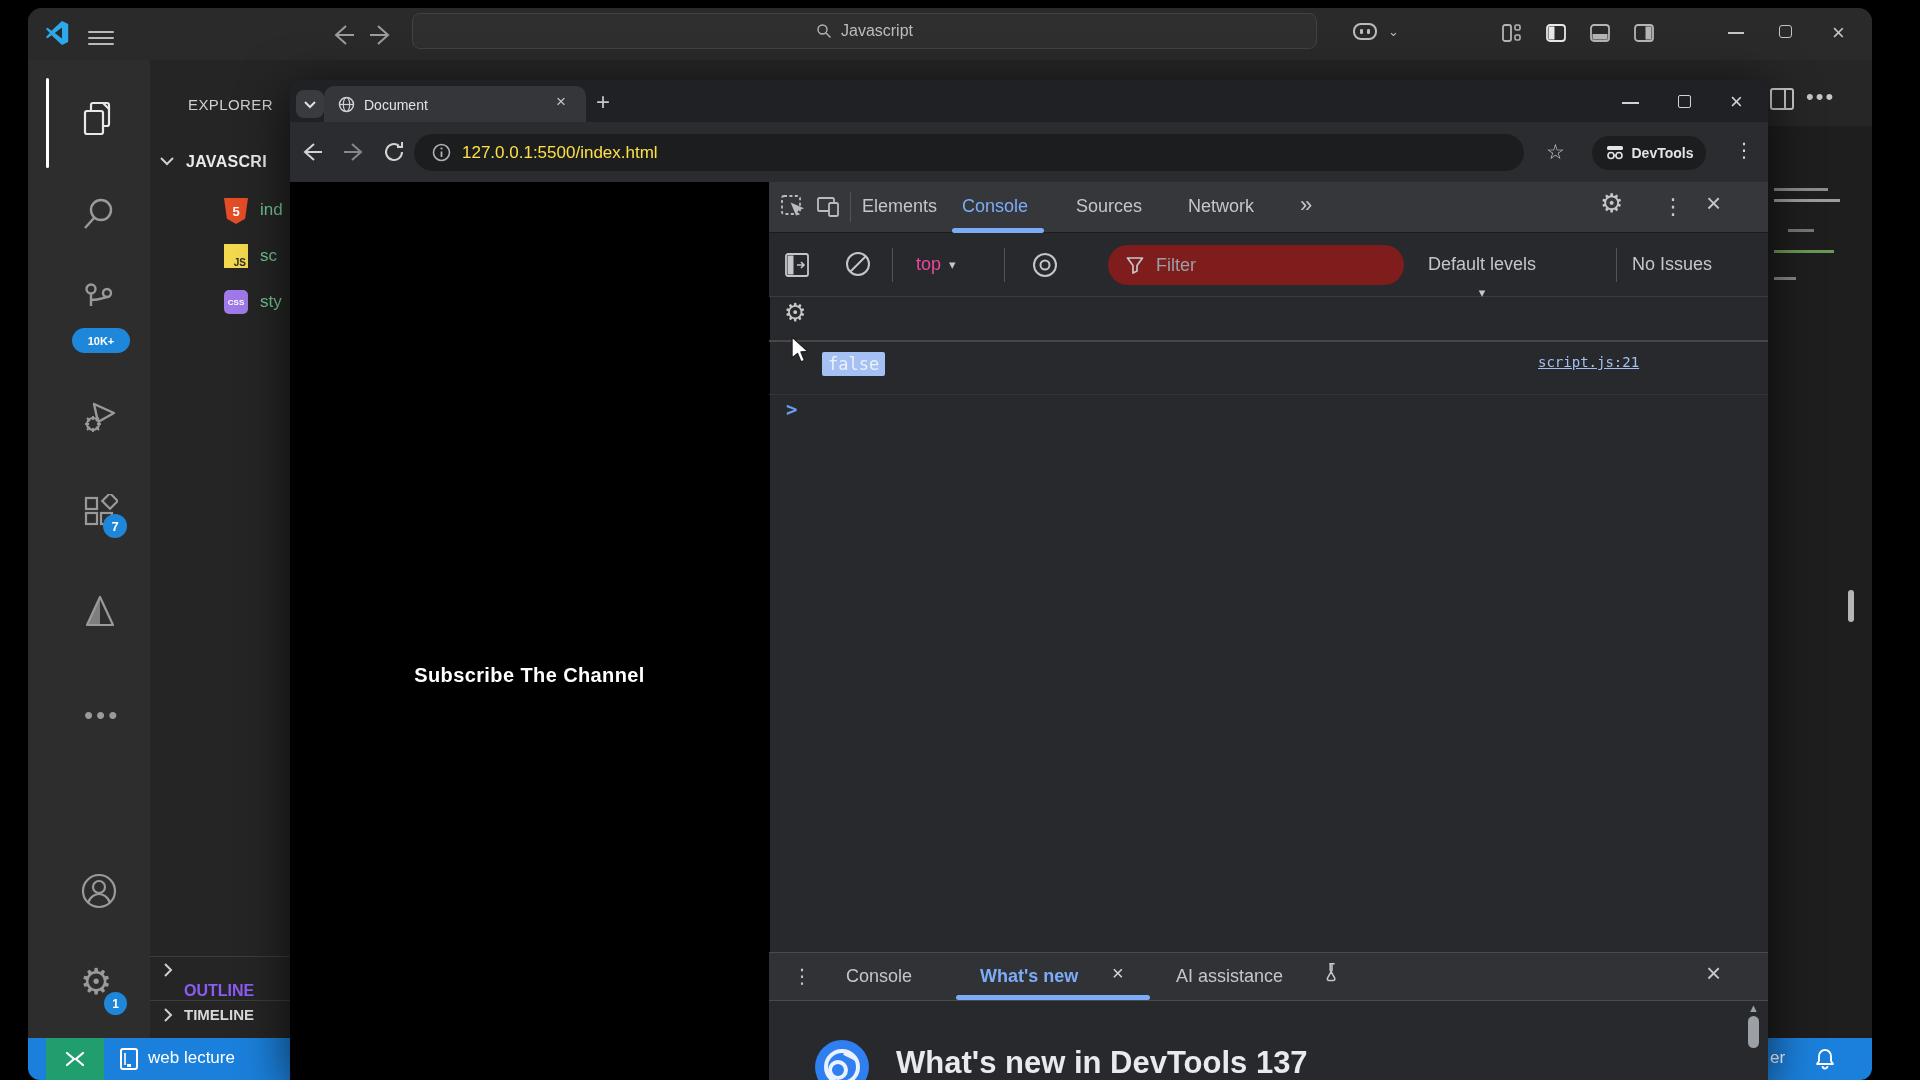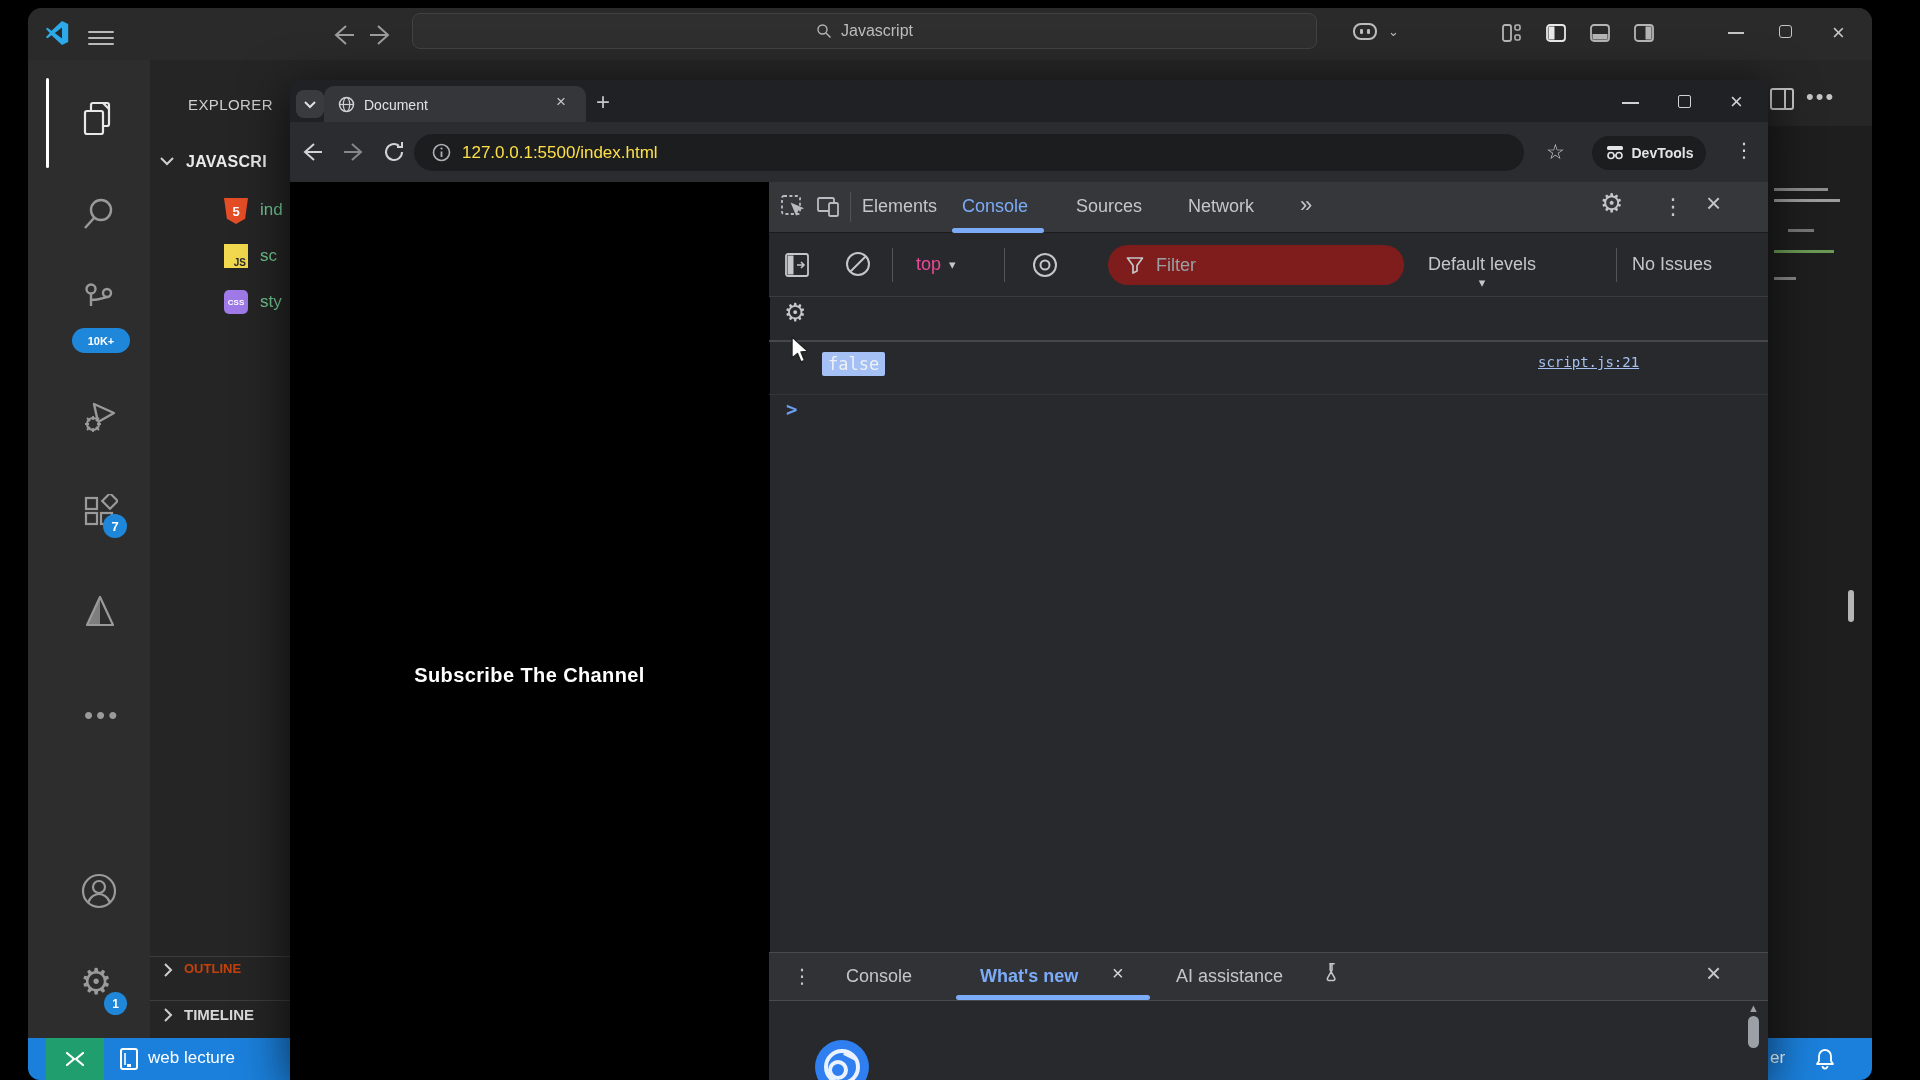--- a/index.html
+++ b/index.html
@@ -178,21 +178,21 @@
   <span style="color:#fff;font-weight:bold;font-size:8px;">CSS</span>
 </div>
 <div class="ab" style="left:260px;top:292px;font-size:17px;color:#73c991;">sty</div>
 
 <div class="ab" style="left:150px;top:956px;width:140px;height:1px;background:#3d3d3d;"></div>
 <div class="ab" style="left:160px;top:962px;">
   <svg width="16" height="16" viewBox="0 0 16 16">
       <path d="M5 2 l6 6 -6 6" stroke="#cfcfcf" stroke-width="2" fill="none"></path>
     </svg>
 </div>
-<div class="ab" style="left:184px;top:961px;font-size:13px;font-weight:bold;color:#c2410c;">OUTLINE</div>
+<div class="ab" style="left:184px;top:982px;font-size:16px;font-weight:bold;color:#8b5cf6;">OUTLINE</div>
 
 <div class="ab" style="left:150px;top:1000px;width:140px;height:1px;background:#3d3d3d;"></div>
 <div class="ab" style="left:160px;top:1007px;">
   <svg width="16" height="16" viewBox="0 0 16 16">
       <path d="M5 2 l6 6 -6 6" stroke="#cfcfcf" stroke-width="2" fill="none"></path>
     </svg>
 </div>
 <div class="ab" style="left:184px;top:1006px;font-size:15px;font-weight:bold;color:#d8d8d8;">TIMELINE</div>
 
 <div class="ab" style="left:1760px;top:60px;width:112px;height:978px;background:#1e1e1e;"></div>
@@ -355,21 +355,21 @@
     </svg>
 </div>
 <div class="ab row" style="left:1108px;top:245px;width:296px;height:40px;background:#7f1d1d;border-radius:20px;gap:12px;padding-left:18px;">
   <span>
     <svg width="18" height="18" viewBox="0 0 18 18">
         <path d="M1.5 2 h15 L11 9.5 V15 l-4 2 V9.5 Z" stroke="#c3c6cb" stroke-width="1.7" fill="none" stroke-linejoin="round"></path>
       </svg>
   </span>
   <span style="font-size:18px;color:#9aa0a6;">Filter</span>
 </div>
-<div class="ab row" style="left:1428px;top:254px;gap:0;flex-direction:column;">
+<div class="ab row" style="left:1428px;top:254px;gap:10px;flex-direction:column;">
   <span style="font-size:18px;color:#c3c6cb;">Default levels</span>
   <span style="font-size:13px;color:#c3c6cb;">▾</span>
 </div>
 <div class="ab vsep" style="left:1616px;top:248px;height:34px;"></div>
 <div class="ab" style="left:1632px;top:254px;font-size:18px;color:#c3c6cb;">No Issues</div>
 
 <div class="ab" style="left:784px;top:300px;font-size:25px;color:#c8c8c8;line-height:1;">⚙</div>
 <div class="ab" style="left:769px;top:340px;width:999px;height:2px;background:#47474a;"></div>
 
 <div class="ab" style="left:822px;top:352px;padding:2px 6px;background:#a4c0f4;border-radius:2px;">
@@ -397,20 +397,21 @@
 
 <div class="ab" style="left:769px;top:1001px;width:999px;height:79px;background:#28292c;overflow:hidden;">
   <div class="ab" style="left:45px;top:38px;">
     <svg width="56" height="56" viewBox="0 0 56 56">
         <circle cx="28" cy="28" r="27" fill="#2f7ff0"></circle>
         <circle cx="28" cy="28" r="16" stroke="#eaf2ff" stroke-width="4" fill="none"></circle>
         <circle cx="24" cy="31" r="8" stroke="#eaf2ff" stroke-width="4" fill="#2f7ff0"></circle>
         <path d="M30 14 l12 6" stroke="#eaf2ff" stroke-width="4"></path>
       </svg>
   </div>
+  <div class="ab" style="left:127px;top:44px;font-size:31px;font-weight:600;color:#e8eaed;">What's new in DevTools 137</div>
 </div>
 <div class="ab" style="left:1748px;top:1002px;font-size:11px;color:#9aa0a6;">▲</div>
 <div class="ab" style="left:1748px;top:1016px;width:11px;height:32px;border-radius:6px;background:#9aa0a6;"></div>
 
 <div class="ab" style="left:790px;top:336px;">
   <svg width="22" height="30" viewBox="0 0 22 30">
       <path d="M2 1 L2 22 L7.5 17.5 L11 26 L14.5 24.5 L11 16 L18 15.5 Z" fill="#fff" stroke="#222" stroke-width="1.4" stroke-linejoin="round"></path>
     </svg>
 </div>
 

